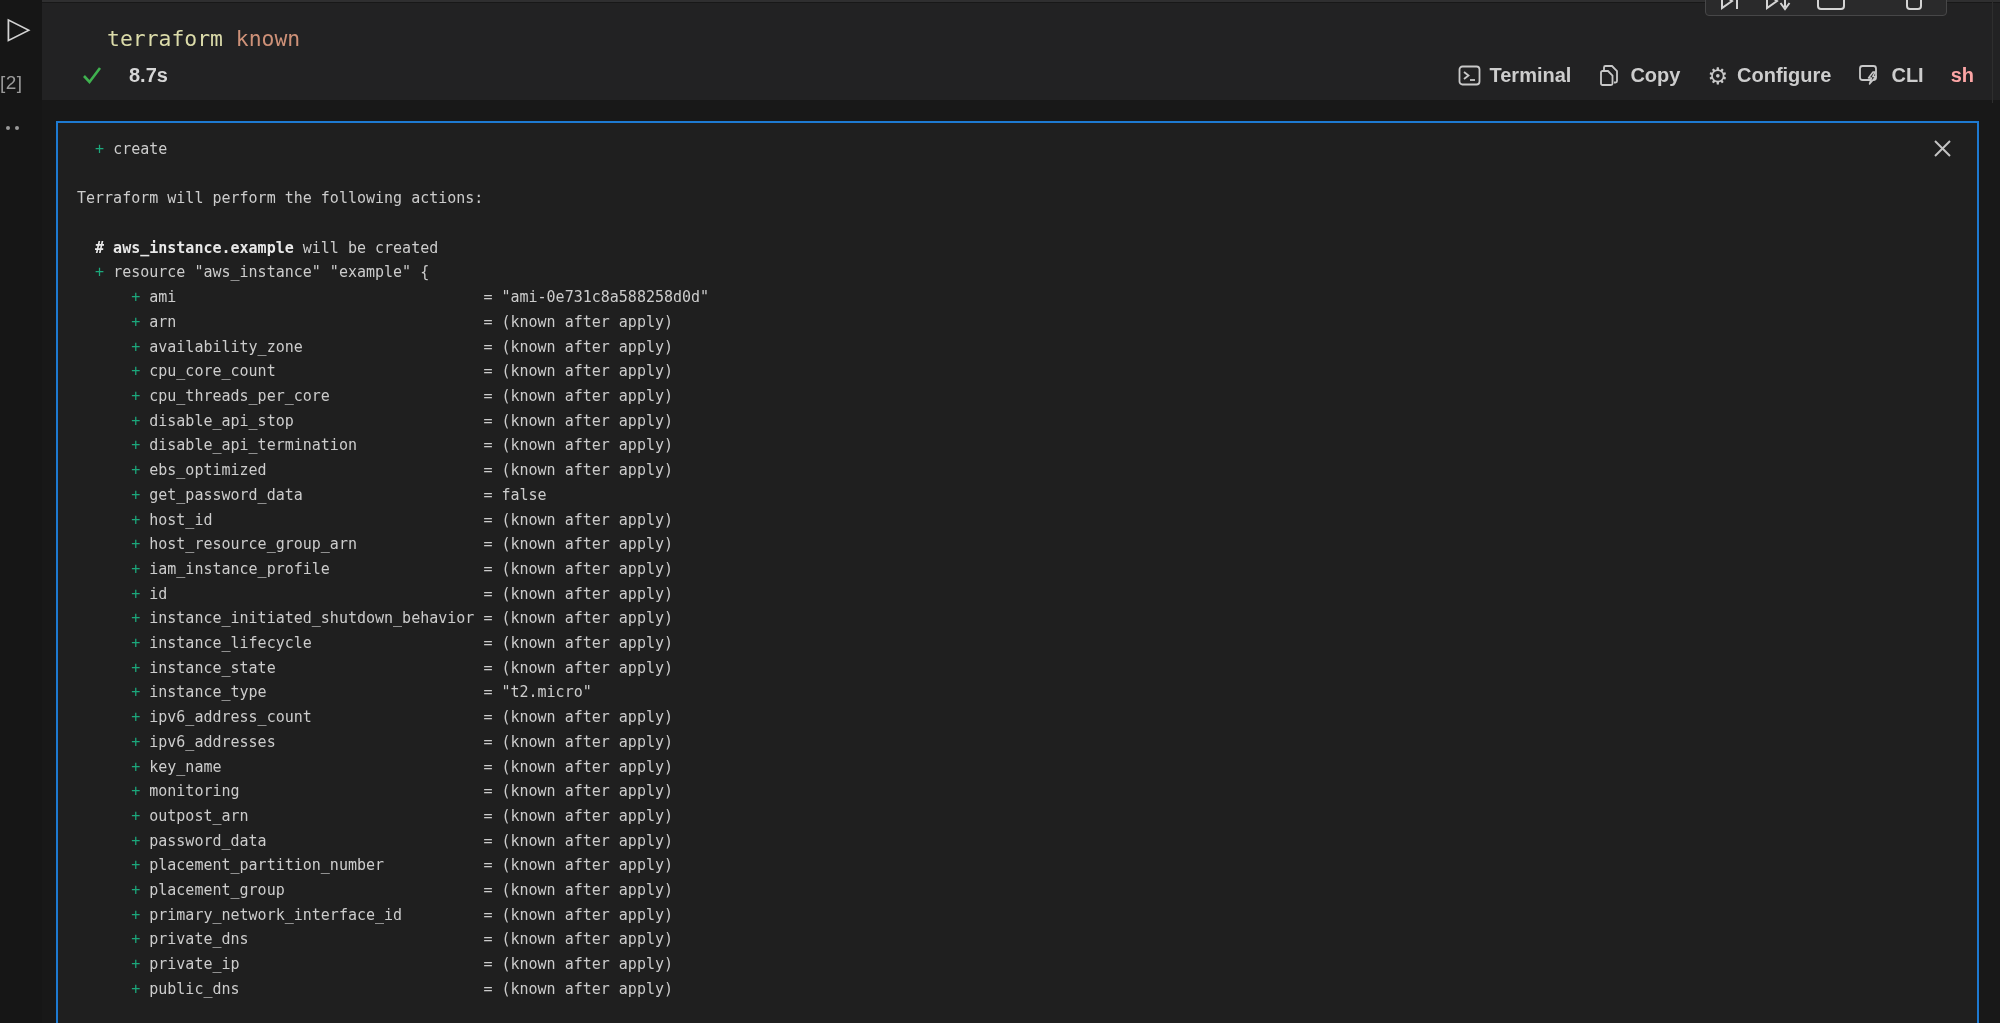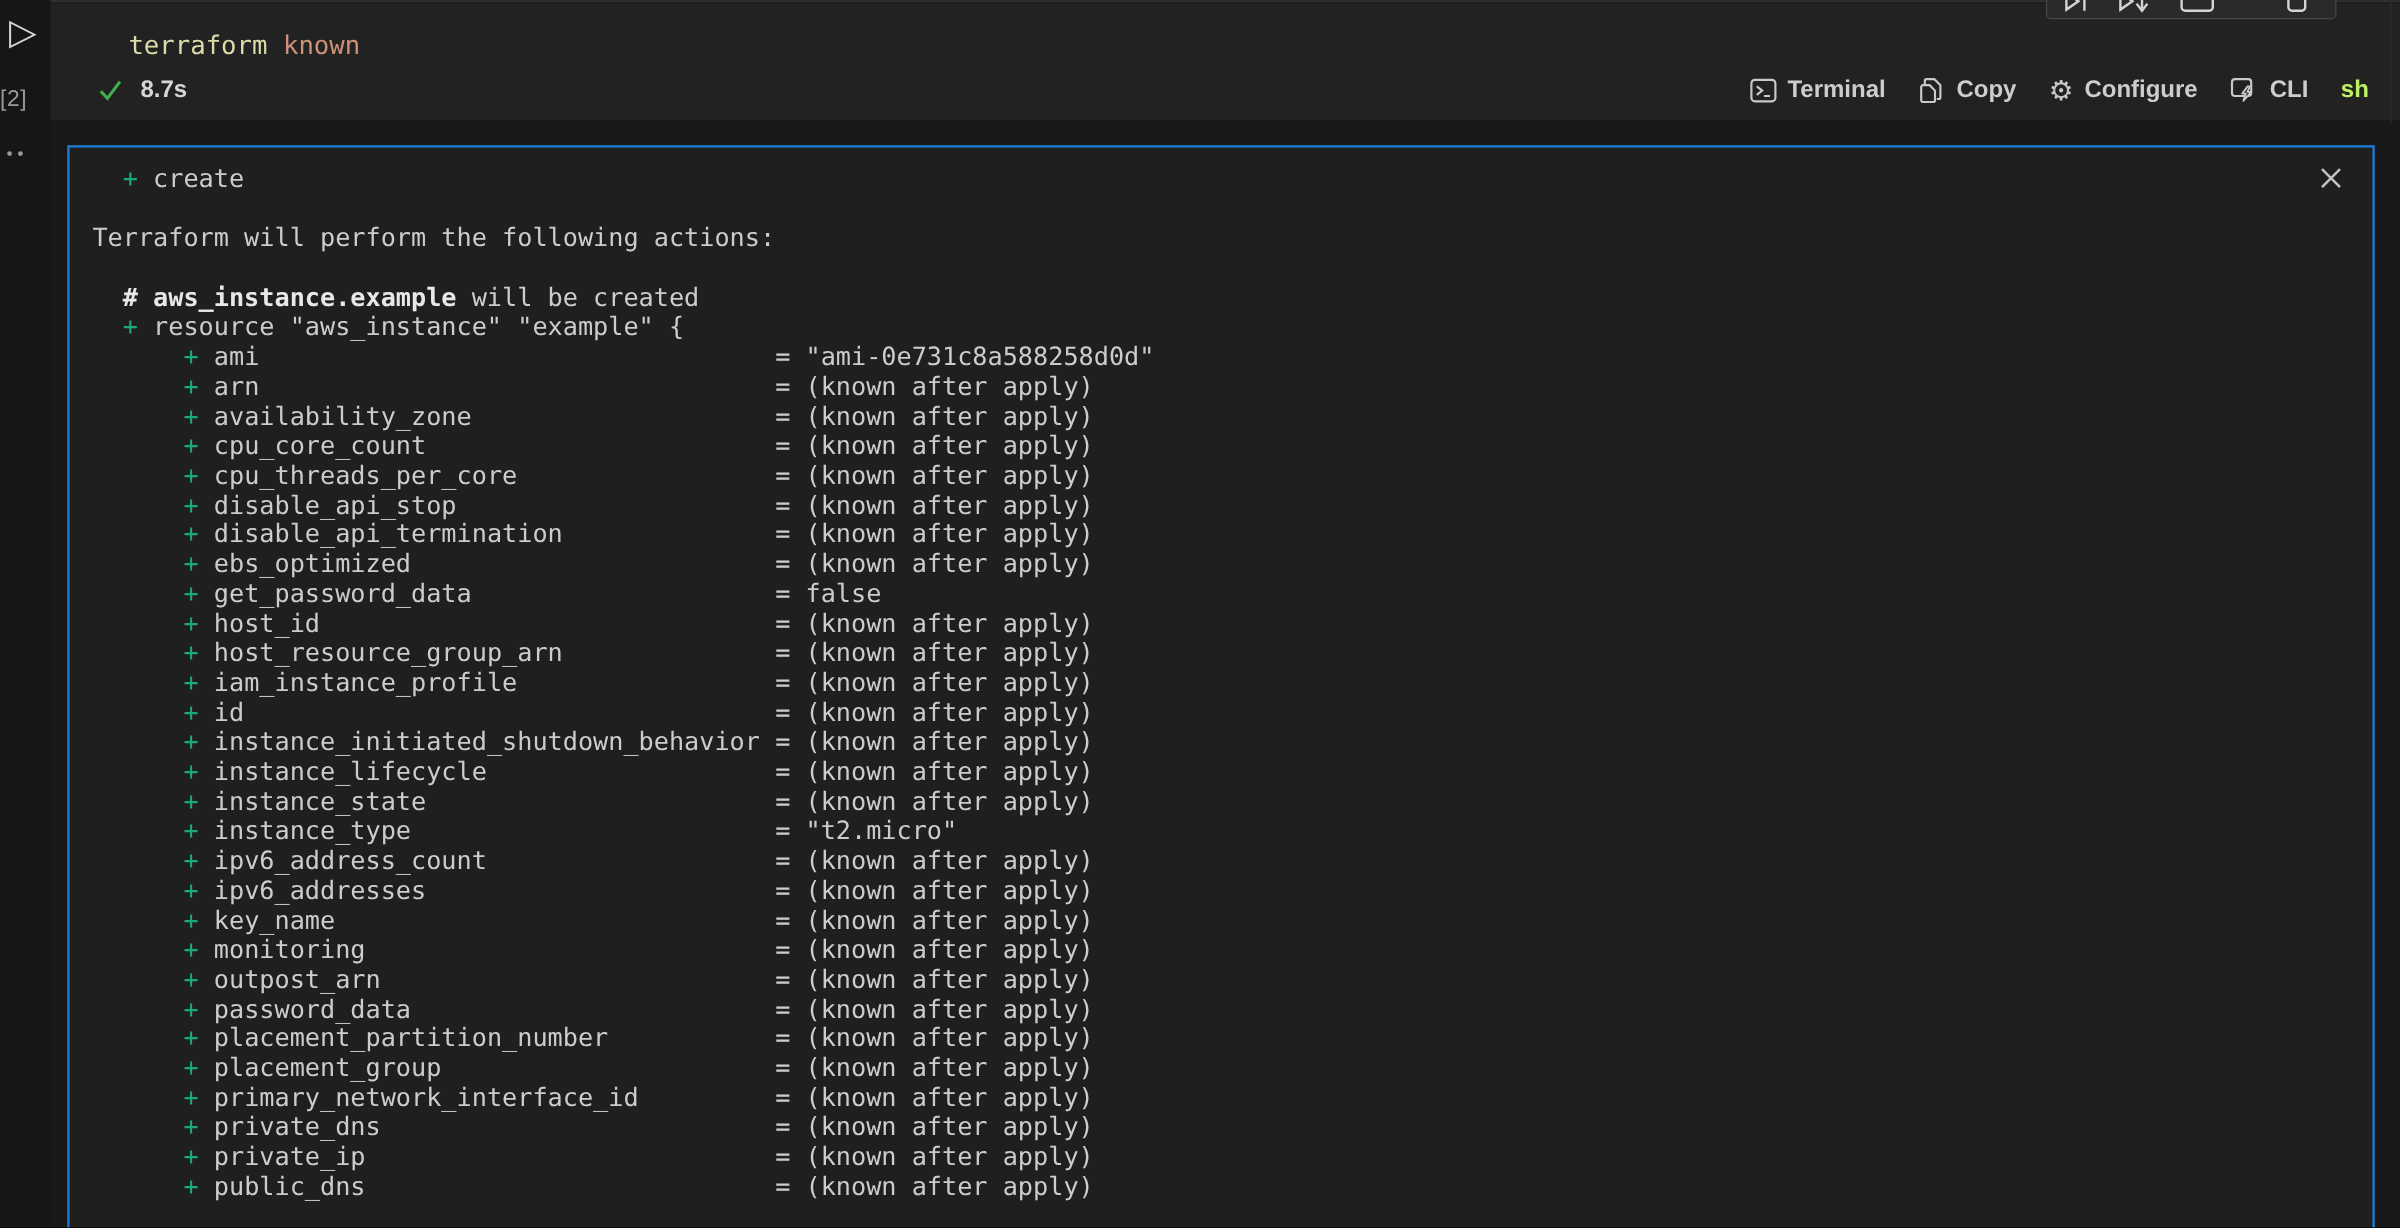--- a/index.html
+++ b/index.html
@@ -29,39 +29,39 @@
   
   .cell{position:absolute;left:42px;top:3px;right:0;height:97px;background:#222223;}
   .cell-top-line{position:absolute;left:42px;top:0;right:0;height:2px;background:#2f2f30;}
   .cell-right-line{position:absolute;right:7px;top:0;width:1px;height:103px;background:#2e2e2e;}
   .command-line{position:absolute;left:65px;top:22px;white-space:pre;cursor:text;
     font-family:"DejaVu Sans Mono",monospace;font-size:21.4px;line-height:28px;}
   .cmd-main{color:var(--cmd-yellow);}
   .cmd-arg{color:var(--cmd-orange);}
   .status-row{position:absolute;left:38px;top:60px;display:flex;align-items:center;gap:13px;}
   .check-icon{display:inline-flex;}
-  .duration{color:#d6d6d6;font-size:20px;font-weight:600;}
+  .duration{color:#d6d6d6;font-size:20px;font-weight:600;margin-left:12px;}
   .cell-actions{position:absolute;right:26px;top:60px;display:flex;align-items:flex-end;gap:27px;}
   .action-btn{display:flex;align-items:center;gap:9px;background:none;border:none;cursor:pointer;
     color:#cdcdcd;font-size:20px;font-weight:600;font-family:"Liberation Sans",sans-serif;}
   .action-btn svg{display:block;}
   .gear-glyph{font-family:"DejaVu Sans",sans-serif;font-size:23px;color:#c9c9c9;line-height:22px;}
-  .lang-label{color:#bef264;font-size:20px;font-weight:600;}
+  .lang-label{color:#fca5a5;font-size:20px;font-weight:600;}
   
   .float-toolbar{position:absolute;left:1705px;top:-17px;width:242px;height:33px;
     background:#2a2a2b;border:1px solid #474748;border-radius:4px;}
   .float-toolbar .ficon{position:absolute;top:6px;}
   
   .out-panel{position:absolute;left:56px;top:121px;width:1923px;height:940px;
     background:#1f1f1f;border:2.5px solid var(--accent-blue);
     padding:14px 0 0 19px;}
   .close-btn{position:absolute;top:12px;right:22px;width:26px;height:26px;background:none;border:none;
     cursor:pointer;display:flex;align-items:center;justify-content:center;}
   .out-line{white-space:pre;font-family:"DejaVu Sans Mono",monospace;
-    font-size:21px;line-height:24.7px;min-height:24.7px;color:var(--txt);}
+    font-size:15px;line-height:24.7px;min-height:24.7px;color:var(--txt);}
   .seg-plus{color:var(--plus-green);}
   .seg-bold{color:var(--txt-bright);font-weight:bold;}
   .attr-name{display:inline-block;width:37ch;}
 </style>
 </head>
 <body>
 
 <div class="page">
 
   <div class="gutter">

